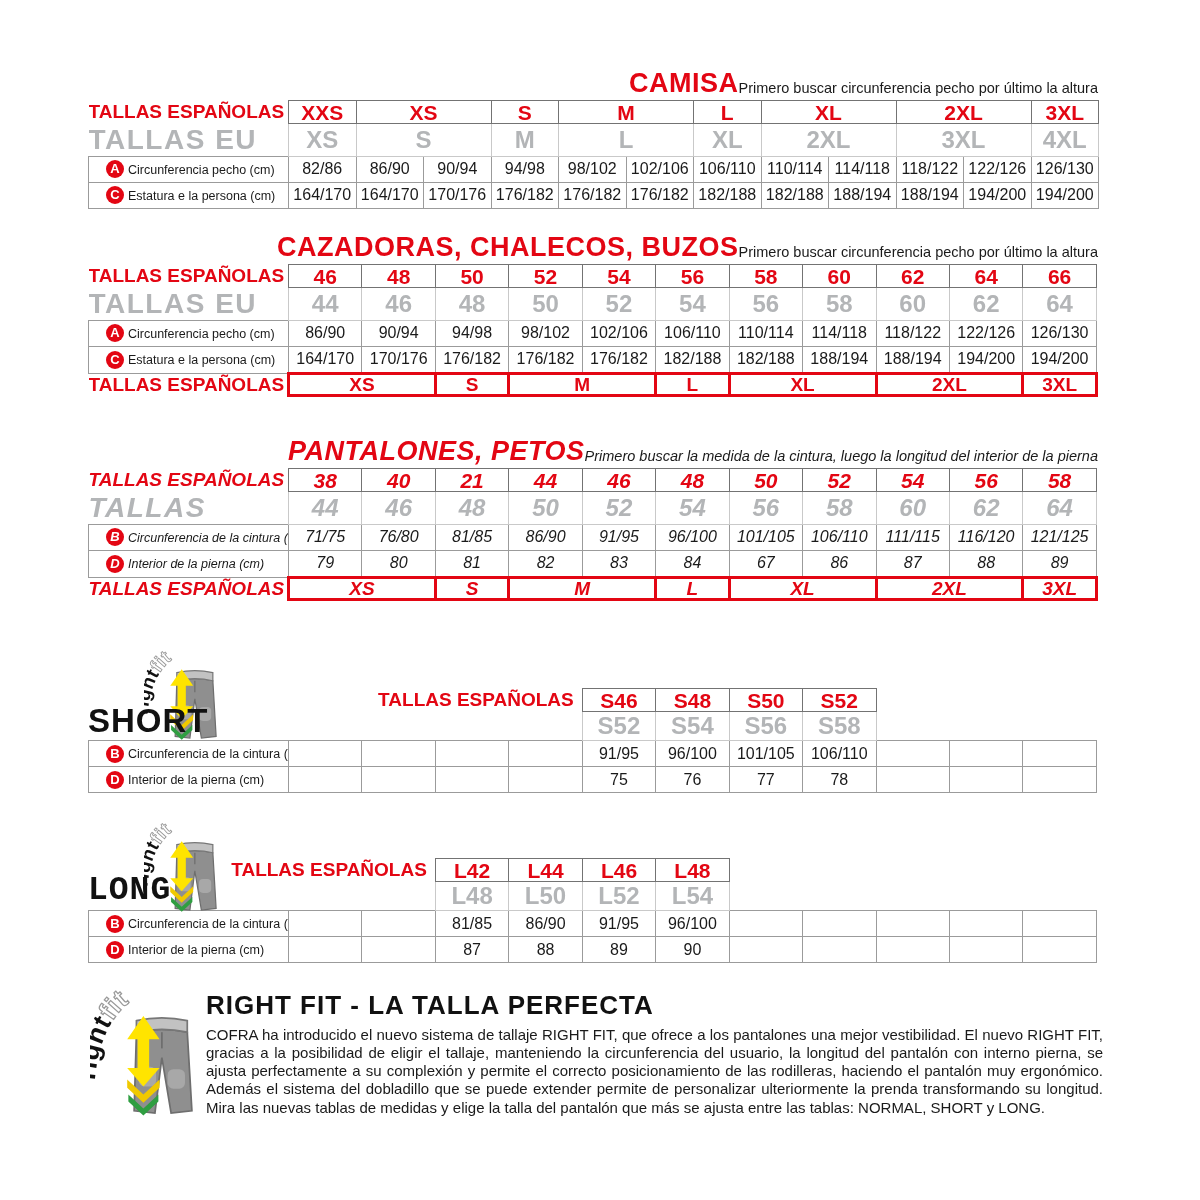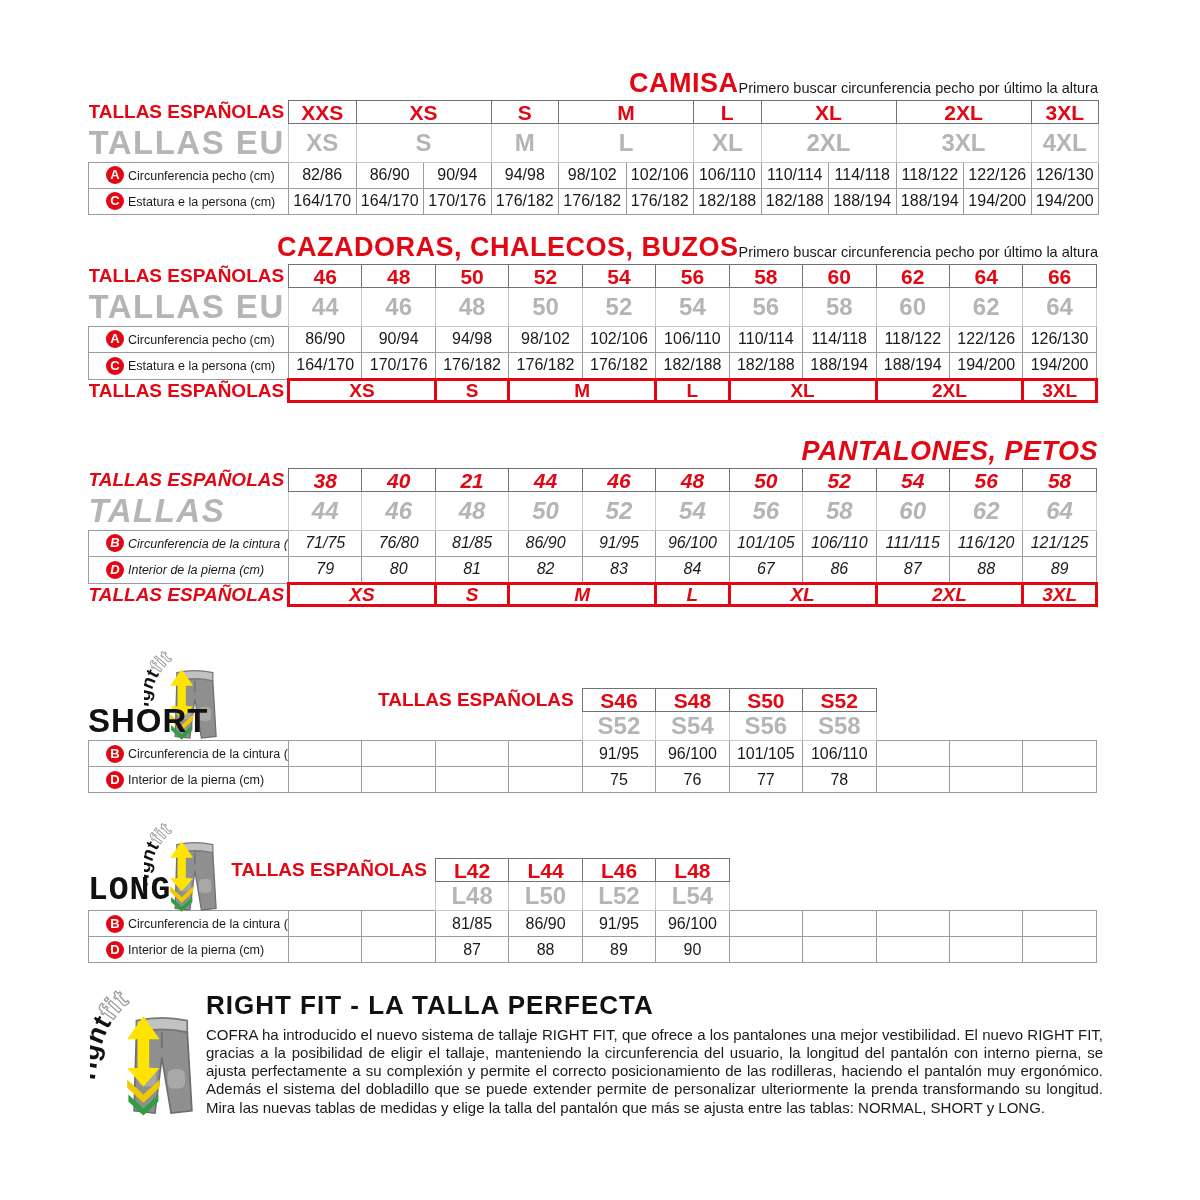--- a/index.html
+++ b/index.html
@@ -18,21 +18,21 @@
 
   table.sztable{border-collapse:collapse;table-layout:fixed;}
   table.t12{width:1010px;}
   table.t11{width:1008px;}
   .col-label{width:200px;}
   .col-s12{width:67.5px;}
   .col-s11{width:73.45px;}
   td{padding:0;text-align:center;vertical-align:middle;overflow:hidden;}
 
   .red-label{color:#e30613;font-weight:bold;font-size:19px;text-align:right;padding-right:8px;white-space:nowrap;border:none;}
-  .gray-label{color:#b3b5b7;font-weight:bold;font-size:33px;text-align:left;letter-spacing:1.5px;white-space:nowrap;border:none;}
+  .gray-label{color:#b3b5b7;font-weight:bold;font-size:28px;text-align:left;letter-spacing:1.5px;white-space:nowrap;border:none;}
   .red-cell{border:1px solid #737373;color:#e30613;font-weight:bold;font-size:21px;height:22px;line-height:1;}
   .gray-cell{border:1px solid #c9c9c9;color:#b3b5b7;font-weight:bold;font-size:24px;height:28px;line-height:1;}
   .data-cell{border:1px solid #9b9b9b;font-size:16px;height:25px;line-height:1;}
   .red-letter-cell{border:3px solid #e30613;color:#e30613;font-weight:bold;font-size:19px;height:18px;line-height:1;}
   .measure-label{border:1px solid #9b9b9b;text-align:left;padding-left:17px;white-space:nowrap;}
   .measure-label .mlabel{font-size:12.5px;vertical-align:middle;}
   .circ{display:inline-block;width:18px;height:18px;border-radius:50%;background:#e30613;color:#ffffff;font-weight:bold;font-size:13px;line-height:18px;text-align:center;margin-right:4px;vertical-align:middle;}
   .blank{border:none;}
 
   .big-title{position:absolute;left:0;font-size:33px;font-weight:bold;letter-spacing:1px;color:#111;}
@@ -234,20 +234,21 @@
           <td colspan="2" class="red-letter-cell">2XL</td>
           <td class="red-letter-cell">3XL</td>
     </tr>
   </tbody>
     </table>
 </div>
 
 <div class="section" id="sec-pantalones">
   <div class="table-head">
     <div class="sec-title">PANTALONES, PETOS</div>
+    <div class="note">Primero buscar la medida de la cintura, luego la longitud del interior de la pierna</div>
   </div>
   <table class="sztable t11">
     <colgroup>
         <col class="col-label">
         <col class="col-s11" span="11">
       </colgroup>
     <tbody>
         <tr>
       <td class="red-label">TALLAS ESPAÑOLAS</td>
       <td class="red-cell">38</td>

